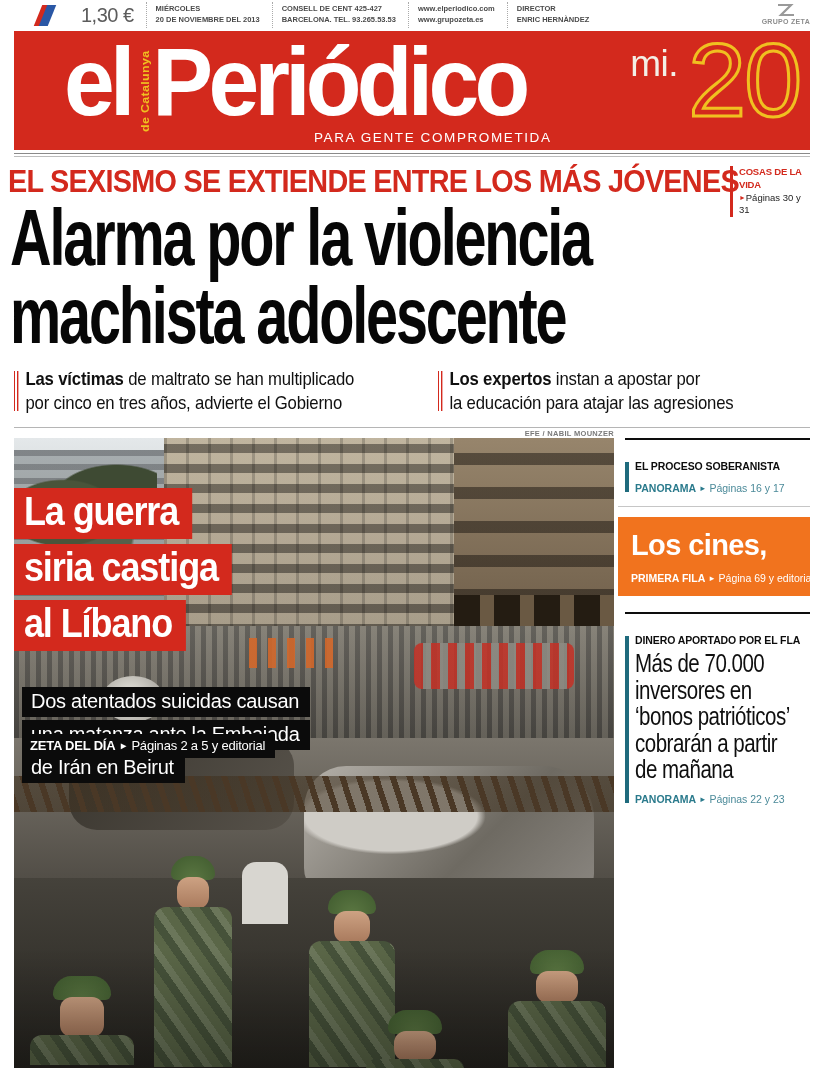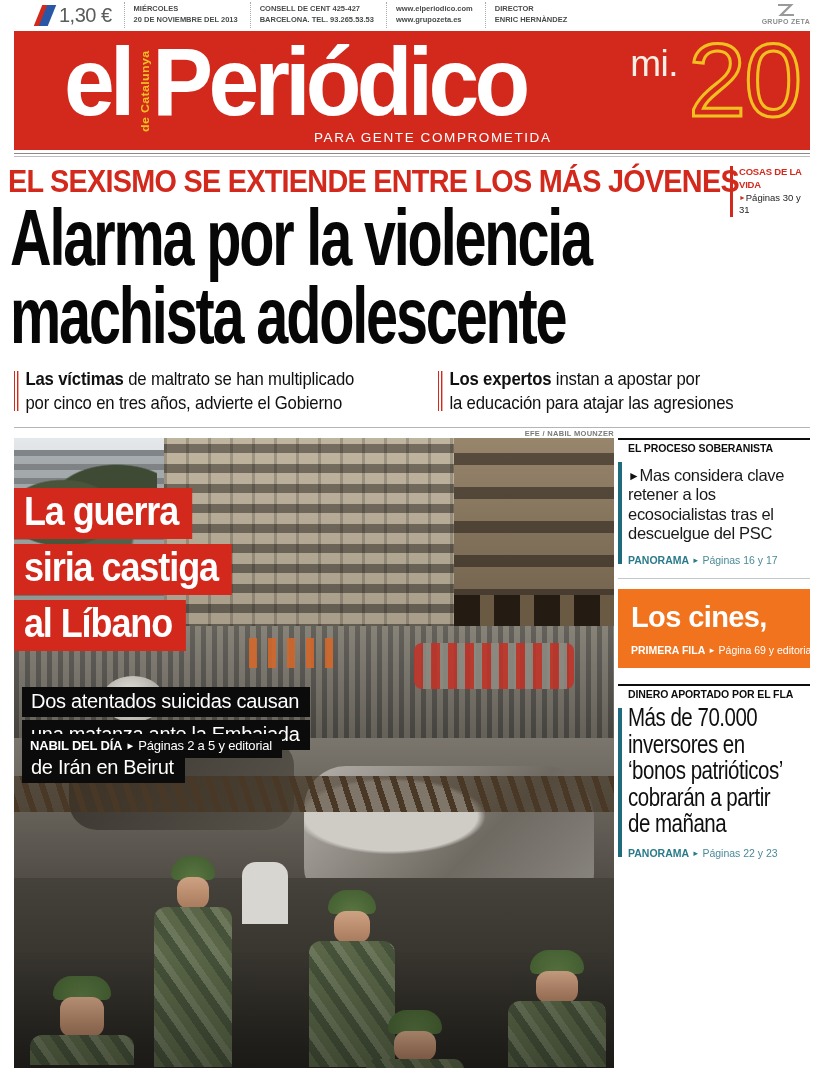--- a/index.html
+++ b/index.html
@@ -7,21 +7,21 @@
     --c-red:#d3291d; --c-yellow:#f0c020; --c-orange:#f1731e;
     --c-teal:#2a7a8c; --c-tealbar:#1f6b7d; --c-tealsoft:#4b8a99;
   }
   *{margin:0;padding:0;box-sizing:border-box;}
   html,body{background:#fff;}
   body{font-family:"Liberation Sans",sans-serif;}
   #page{position:relative;width:824px;height:1073px;background:#fff;overflow:hidden;}
 
   
   .topbar{position:absolute;left:14px;right:14px;top:0;height:30px;display:flex;align-items:center;}
-  .price-group{display:flex;align-items:center;margin-left:24px;}
+  .price-group{display:flex;align-items:center;margin-left:24px;gap:22px;}
   .stripes{display:flex;margin-right:7px;}
   .stripe{width:9px;height:21px;transform:skewX(-22deg);}
   .stripe.s-red{background:var(--c-red);}
   .stripe.s-blue{background:#2a57a5;margin-left:-4px;}
   .price{font-size:20px;color:#5c5c5c;letter-spacing:-.5px;}
   .tcol{font-size:7.5px;font-weight:bold;color:#4a4a4a;line-height:1.45;border-left:1px dotted #aaa;
         padding:2px 0 2px 9px;margin-left:12px;white-space:nowrap;}
   .zeta{margin-left:auto;text-align:center;color:#8d8d8d;font-size:7px;font-weight:bold;letter-spacing:.3px;line-height:1.2;}
   .zeta svg{display:block;margin:0 auto 1px;}
 
@@ -129,21 +129,21 @@
   .ph-kicker{position:absolute;left:8px;top:296px;z-index:5;background:#0b0b0b;color:#fff;font-size:13px;
     padding:4px 10px 5px 8px;width:max-content;letter-spacing:-.2px;}
   .ph-kicker .sect{font-weight:bold;}
   .ph-caption{position:absolute;left:0;right:0;bottom:4px;z-index:6;background:rgba(8,8,8,.78);color:#fff;
     font-size:12.5px;padding:4px 8px 5px 9px;letter-spacing:-.1px;}
 
   
   .rcol{position:absolute;left:618px;top:438px;width:192px;}
   .sec{position:relative;}
   .sec-topline{border-top:2px solid #0d0d0d;}
-  .sec-pad{padding:2px 0 0 10px;}
+  .sec-pad{padding:20px 0 0 10px;margin-left:7px;}
   .sec-bar::before{content:"";position:absolute;left:0;top:22px;bottom:2px;width:4px;background:var(--c-tealbar);}
   .sec-kicker{font-size:10.5px;font-weight:bold;color:#0d0d0d;letter-spacing:-.1px;white-space:nowrap;}
   .hl-bold .hl-line{display:block;font-size:29px;font-weight:bold;color:#0a0a0a;line-height:1.02;
     letter-spacing:-.8px;white-space:nowrap;transform:scaleX(.85);transform-origin:left top;}
   .hl-light .hl-line{display:block;font-size:25px;font-weight:normal;color:#0f0f0f;line-height:1.06;
     letter-spacing:-.6px;white-space:nowrap;transform:scaleX(.82);transform-origin:left top;}
   .sec1-headline{margin-top:6px;}
   .sec1-summary{margin-top:12px;font-size:16.5px;line-height:1.18;color:#191919;letter-spacing:-.3px;}
   .sec-foot{margin-top:10px;font-size:10.5px;white-space:nowrap;}
   .sec-foot .sect{color:var(--c-teal);font-weight:bold;}
@@ -277,31 +277,30 @@
       <span class="ph-title-line">La guerra</span>
       <span class="ph-title-line">siria castiga</span>
       <span class="ph-title-line">al Líbano</span>
     </div>
     <div class="ph-deck">
       <span class="ph-deck-line">Dos atentados suicidas causan</span>
       <span class="ph-deck-line">una matanza ante la Embajada</span>
       <span class="ph-deck-line">de Irán en Beirut</span>
     </div>
     <div class="ph-kicker">
-      <span class="sect">NABIL DEL DÍA</span>
+      <span class="sect">ZETA DEL DÍA</span>
       <span class="arrow white">►</span>
       <span>Páginas 2 a 5 y editorial</span>
     </div>
   </figure>
 
   <aside class="rcol">
 
     <section class="sec sec-topline sec-pad sec-bar">
       <div class="sec-kicker">EL PROCESO SOBERANISTA</div>
-      <p class="sec1-summary"><span class="arrow dark">►</span><span>Mas considera clave retener a los ecosocialistas tras el descuelgue del PSC</span></p>
       <div class="sec-foot">
         <span class="sect">PANORAMA</span>
         <span class="arrow teal">►</span>
         <span class="pages">Páginas 16 y 17</span>
       </div>
     </section>
 
     <div class="rdivider"></div>
 
     <section class="sec sec-cines">

